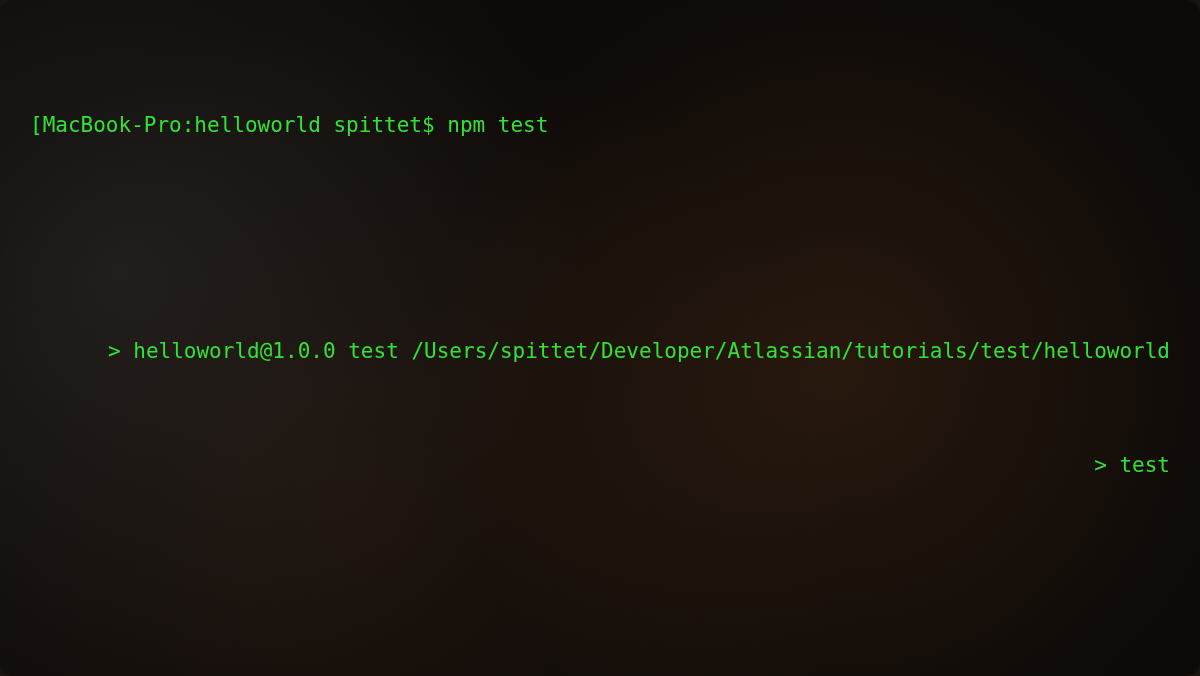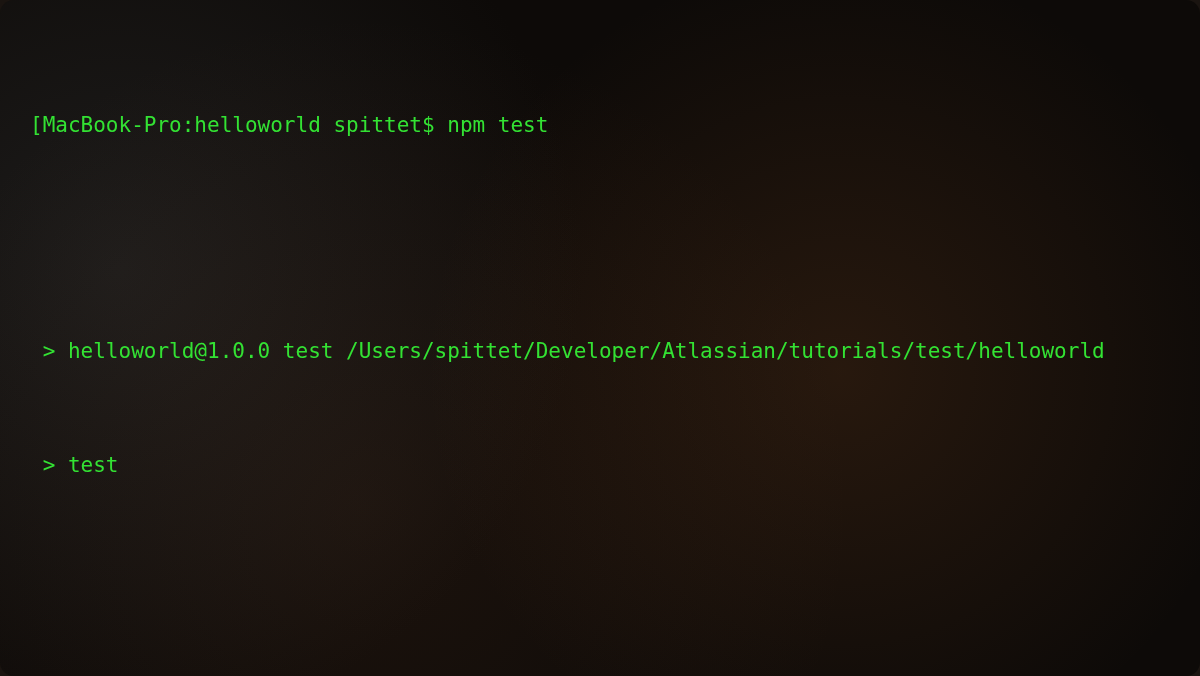--- a/index.html
+++ b/index.html
@@ -39,21 +39,21 @@
     }
     .terminal-content {
       position: relative;
       z-index: 1;
       white-space: pre;
     }
     .green { color: #33e233; }
     .line { display: block; }
     .spacer { height: 28px; }
     .spacer-big { height: 56px; }
-    .pad1 { padding-left: 1ch; }
+    .pad1 { padding-left: 1ch; text-align: right; }
   </style>
 </head>
 <body>
 
 <div class="terminal-window">
   <div class="terminal-content">
 
     <span class="line"><span class="green">[</span><span class="green">MacBook-Pro:helloworld spittet$ </span><span class="green">npm test</span></span>
 
     <div class="spacer"></div>

